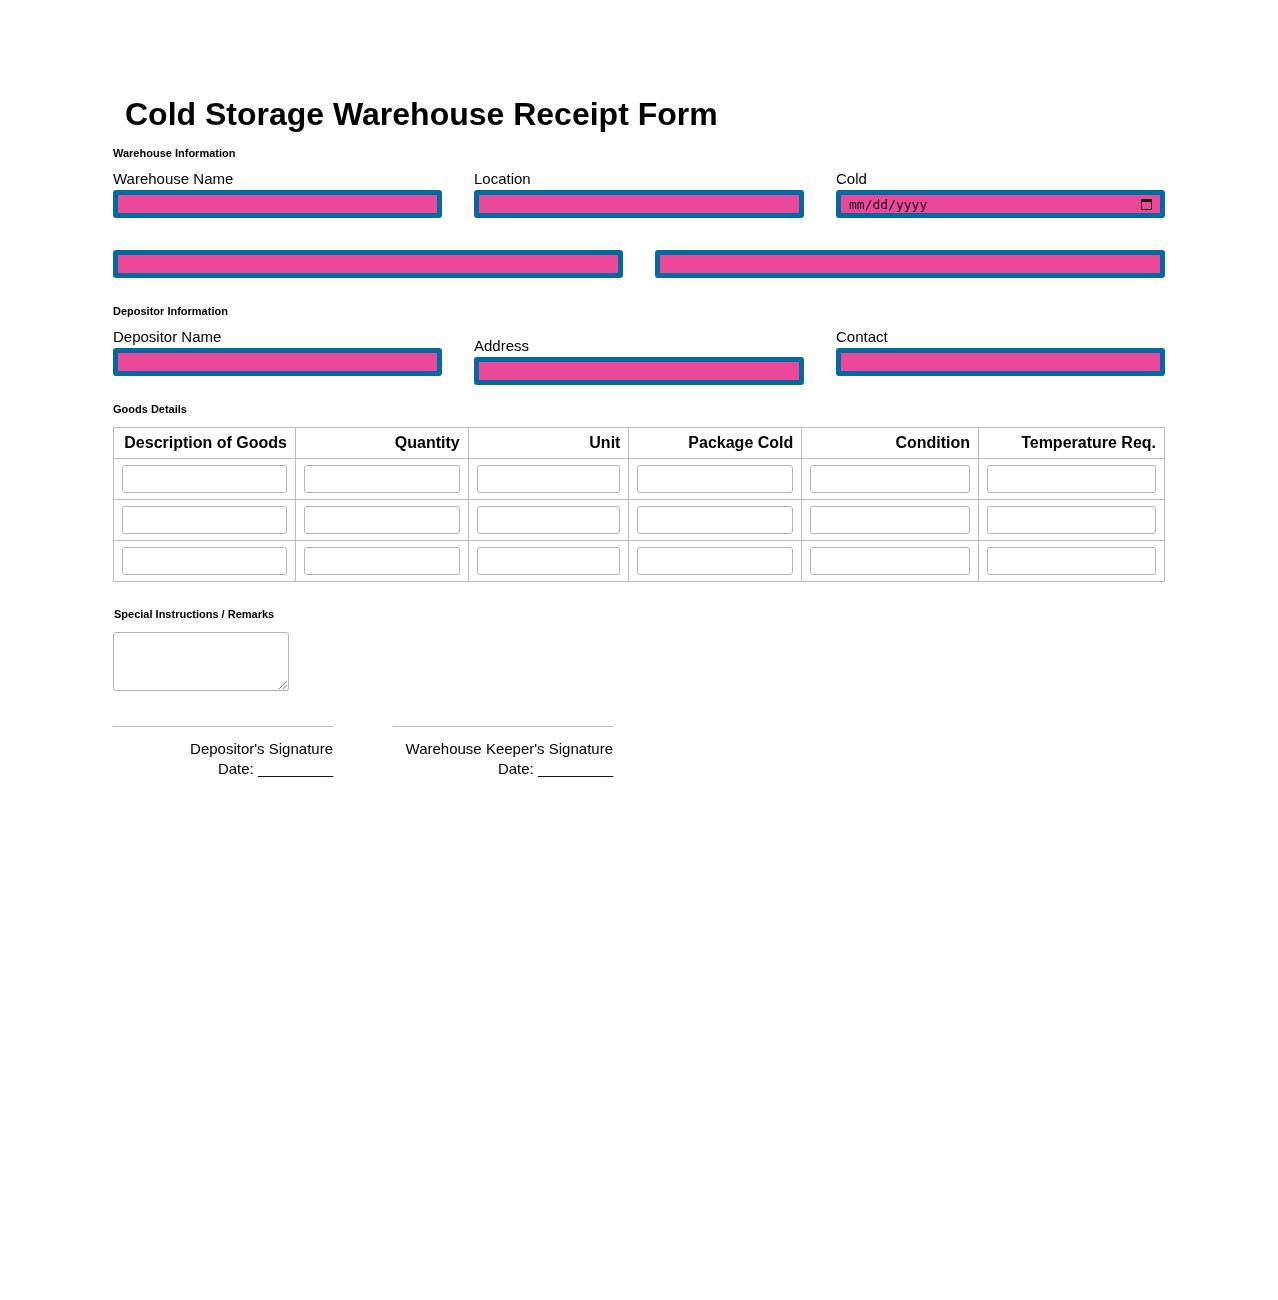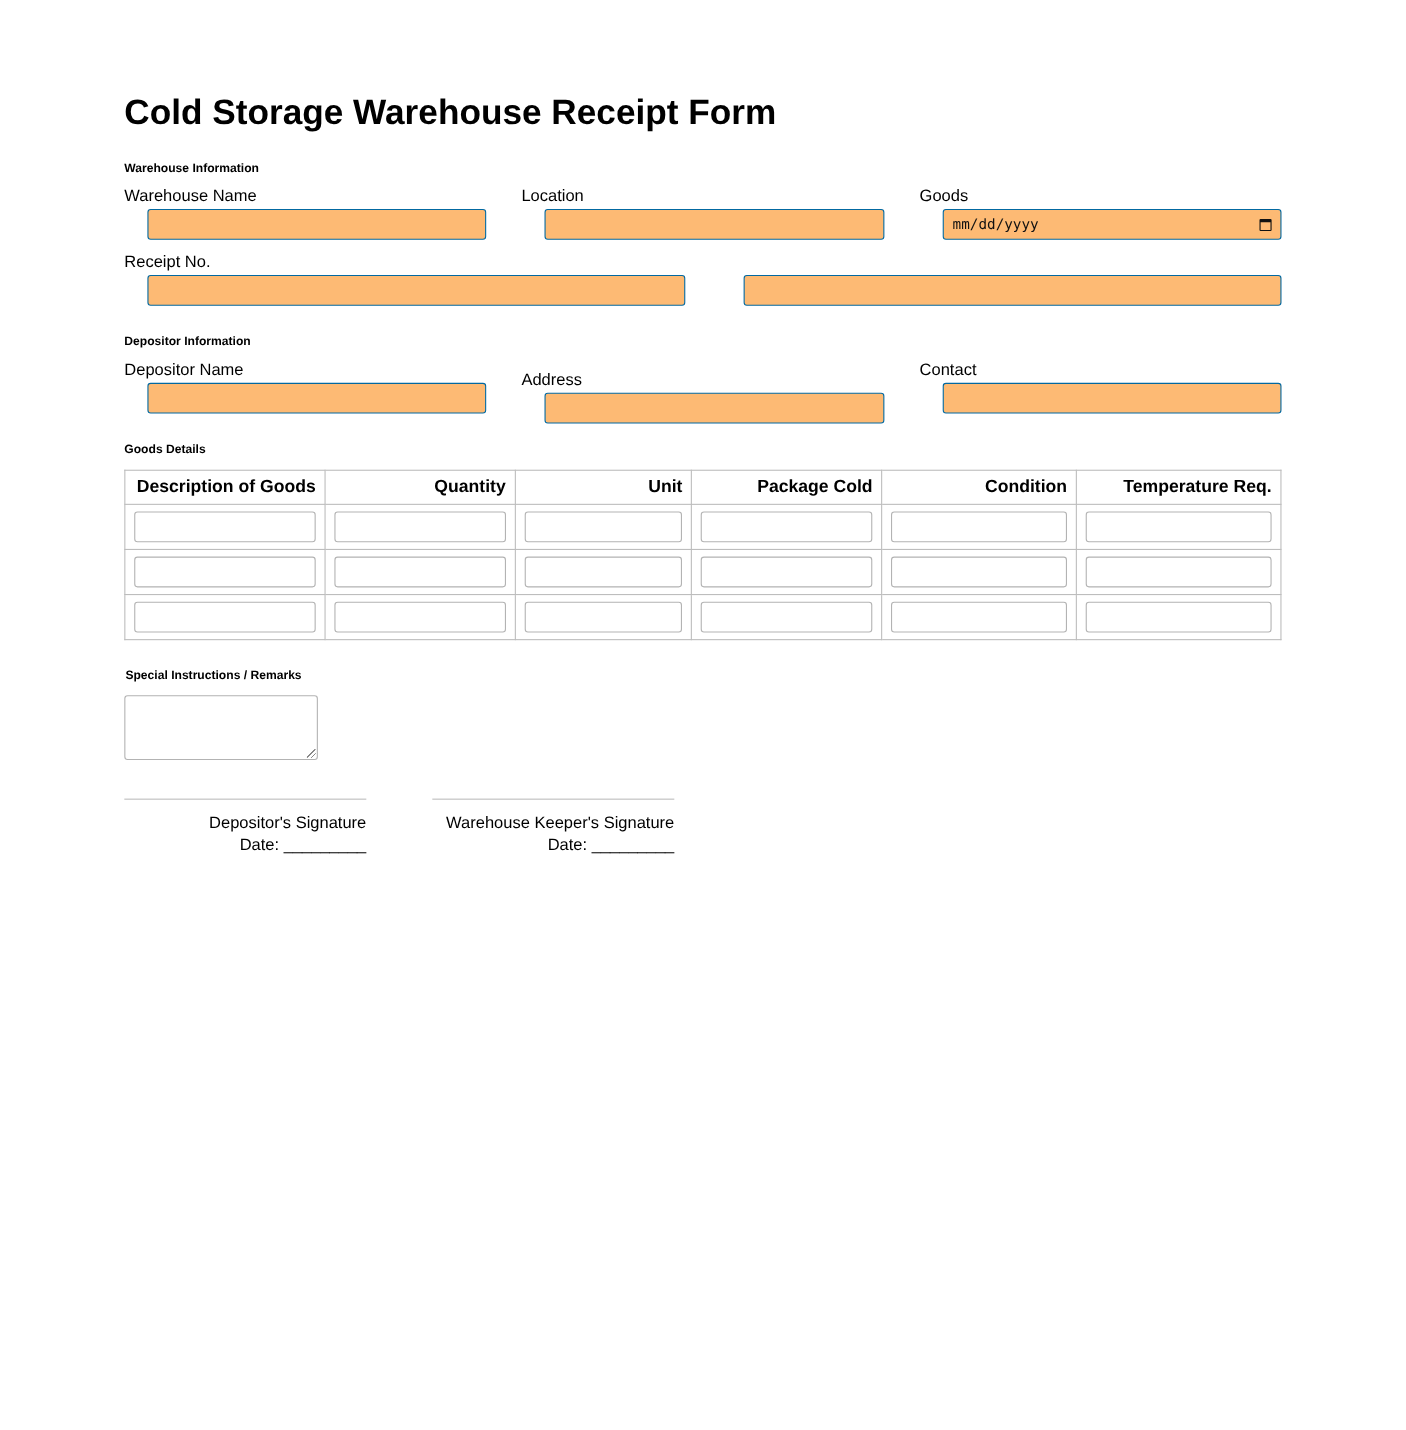--- a/index.html
+++ b/index.html
@@ -5,35 +5,35 @@
   * { box-sizing: border-box; }
   html, body { margin: 0; padding: 0; background: #ffffff; }
   body {
     width: 1278px; height: 1300px;
     font-family: "Liberation Sans", sans-serif;
     color: #000;
     font-size: 15px;
   }
   .page { position: absolute; left: 113px; top: 0; width: 1052px; }
   h1 {
-    position: absolute; top: 82px; left: 0; margin: 0;
+    position: absolute; top: 82px; left: 0; margin: 12px;
     font-size: 32px; font-weight: bold; line-height: 40px; white-space: nowrap;
   }
   .section-title {
     position: absolute; left: 0; margin: 0;
     font-size: 11px; font-weight: bold; line-height: 20px; white-space: nowrap;
   }
   .field { position: absolute; }
   .field label {
     display: block; font-size: 15px; line-height: 18px; height: 18px; white-space: nowrap;
   }
   .field .input {
     position: absolute; top: 20px; left: 0; right: 0; height: 28px;
-    border: 1px solid #0369a1; border-radius: 3px; background: #fdba74;
-    padding: 0 8px; font-size: 13px; outline: none; margin-left: 21px;
+    border: 5px solid #0369a1; border-radius: 3px; background: #ec4899;
+    padding: 0 8px; font-size: 13px; outline: none;
   }
   .date-input {
     display: flex; align-items: center; justify-content: space-between;
     font-family: "DejaVu Sans Mono", monospace; font-size: 12px; color: #111;
   }
   .cal-icon {
     width: 11px; height: 11px; border: 1.5px solid #111; border-top-width: 3px; border-radius: 1px;
   }
   table.goods {
     position: absolute; left: 0; top: 427px; width: 1052px;
@@ -72,29 +72,28 @@
 
   <div class="field" style="left:0; top:170px; width:329px; height:49px;">
     <label>Warehouse Name</label>
     <div class="input"></div>
   </div>
   <div class="field" style="left:361px; top:170px; width:330px; height:49px;">
     <label>Location</label>
     <div class="input"></div>
   </div>
   <div class="field" style="left:723px; top:170px; width:329px; height:49px;">
-    <label>Goods</label>
+    <label>Cold</label>
     <div class="input date-input">
       <span>mm/dd/yyyy</span>
       <span class="cal-icon"></span>
     </div>
   </div>
 
   <div class="field" style="left:0; top:230px; width:510px; height:49px;">
-    <label>Receipt No.</label>
     <div class="input"></div>
   </div>
   <div class="field" style="left:542px; top:230px; width:510px; height:49px;">
     <div class="input"></div>
   </div>
 
   <div class="section-title" style="top:301px">Depositor Information</div>
 
   <div class="field" style="left:0; top:328px; width:329px; height:49px;">
     <label>Depositor Name</label>

